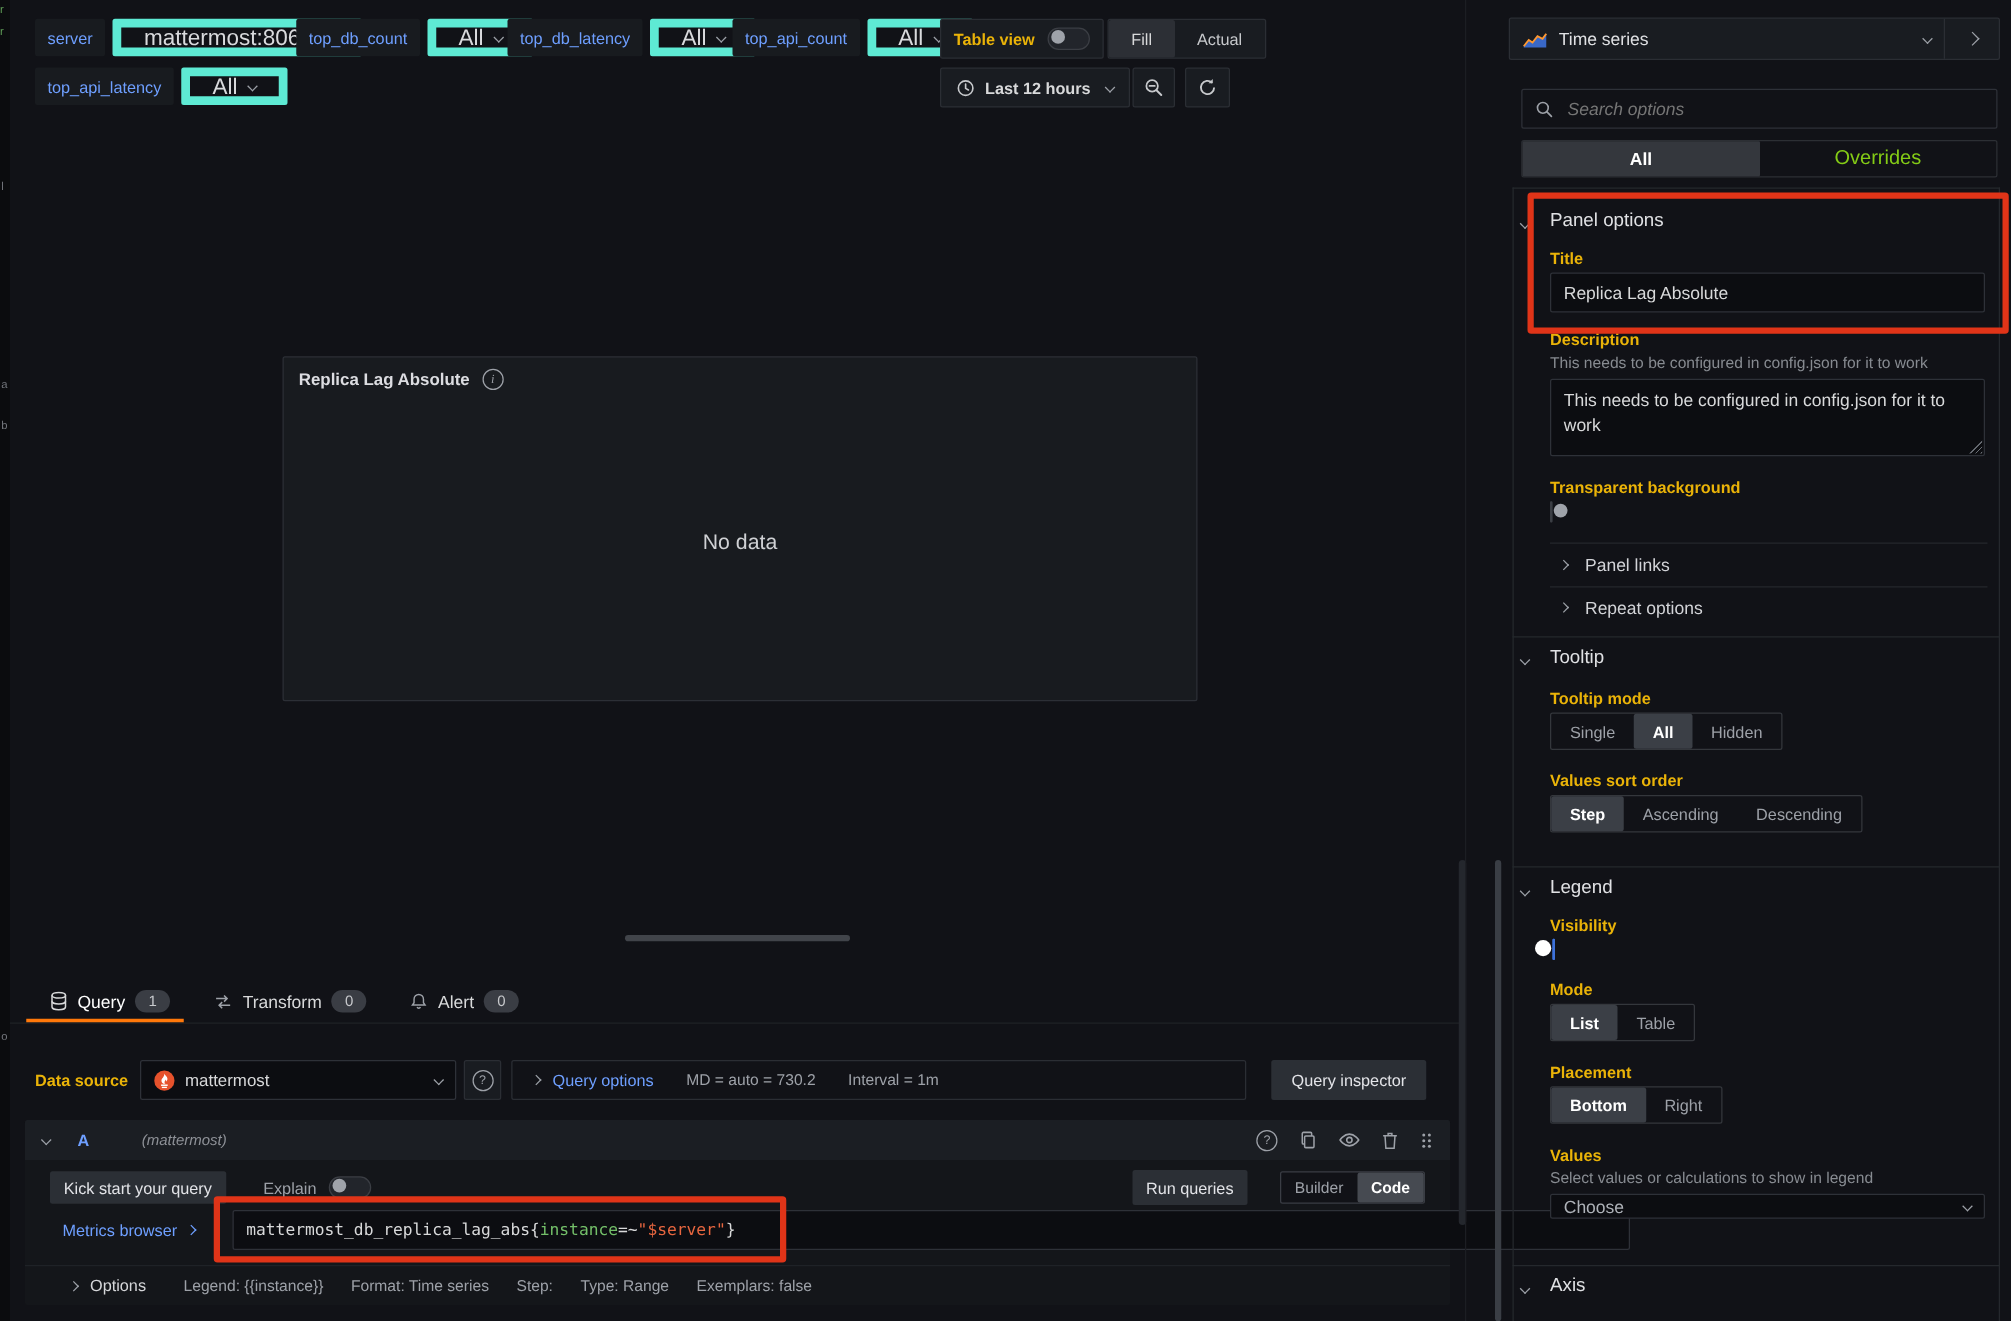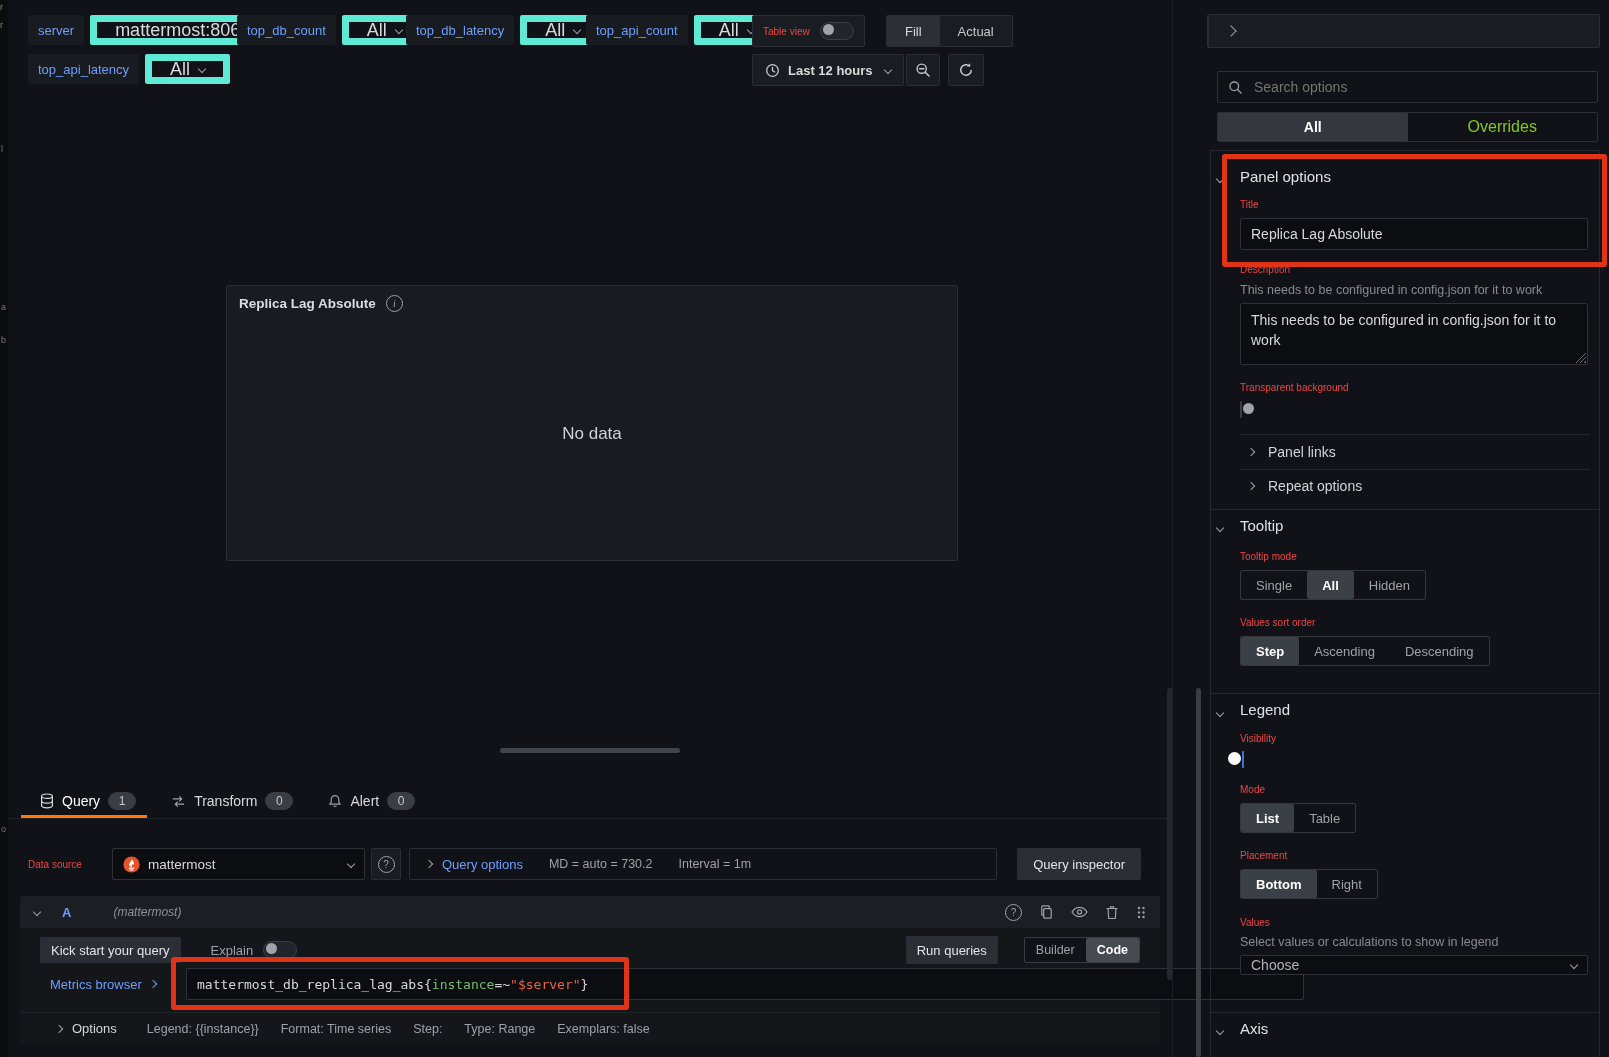--- a/index.html
+++ b/index.html
@@ -23,21 +23,21 @@
   .seg{display:inline-flex;align-items:stretch;height:30px;border:1px solid #34373c;border-radius:2px;background:#111217;box-sizing:border-box}
   .seg .opt{display:flex;align-items:center;padding:0 15px;font-size:13px;color:#9da1a8;border-radius:2px;cursor:pointer;white-space:nowrap}
   .seg .opt.sel{background:#3b3f46;color:#fff;font-weight:700}
   
   .btn{display:inline-flex;align-items:center;justify-content:center;height:28px;padding:0 11px;background:#2b2f35;color:#e3e4e8;font-size:13px;border-radius:2px;white-space:nowrap;cursor:pointer}
   .field{background:#0c0d11;border:1px solid #2e3138;border-radius:2px;color:#d8d9da;font-size:14px;
          display:flex;align-items:center;padding:0 10px;box-sizing:border-box}
   .chip-label{display:inline-flex;align-items:center;height:30px;padding:0 10px;background:#181b1f;color:#6e9fff;font-size:13px;border-radius:2px;cursor:pointer;white-space:nowrap}
   .chip-value{display:inline-flex;align-items:center;gap:9px;height:30px;padding:0 18px;background:#111217;border:7px solid #5eead4;color:#d9dadd;font-size:18px;font-weight:500;border-radius:2px;box-sizing:border-box;cursor:pointer;white-space:nowrap}
   .topbox{background:#191c21;border:1px solid #2b2e34;border-radius:2px;box-sizing:border-box;display:flex;align-items:center;cursor:pointer}
-  .lbl{font-size:10px;font-weight:400;color:#ef4444}
+  .lbl{font-size:13px;font-weight:700;color:#eab308}
   .help-txt{font-size:12.5px;color:#878b91}
   .sec-head{font-size:15px;font-weight:500;color:#e0e1e4}
   .collapsed-row{font-size:14px;font-weight:500;color:#d3d4d8}
   .dim{color:#9da1a8}
   .badge{display:inline-flex;align-items:center;justify-content:center;min-width:14px;height:18px;padding:0 7px;border-radius:10px;background:#3a3d44;color:#c7c9cc;font-size:12px}
   .divider{height:1px;background:#24272c}
   .sec-border{height:1px;background:#25282d}
   .circle-glyph{width:15px;height:15px;border:1.3px solid #9da1a8;border-radius:50%;display:inline-flex;align-items:center;justify-content:center;font-size:10px;color:#9da1a8;flex:none}
   .red-rect{border:5px solid #e03418;border-radius:3px;pointer-events:none;z-index:50;box-sizing:border-box}
   .mono{font-family:"DejaVu Sans Mono",monospace;font-size:13px}
@@ -271,32 +271,40 @@
 
 <div class="abs red-rect" style="left:171px;top:957px;width:458px;height:53px"></div>
 
 
 <div class="abs" style="left:1167px;top:688px;width:6px;height:292px;border-radius:3px;background:#24272d"></div>
 <div class="abs" style="left:1172px;top:0;width:1px;height:1057px;background:#1c1e23"></div>
 
 
 
 <div class="abs topbox" style="left:1207px;top:14px;width:393px;height:34px;padding:0">
+  <div class="flex" style="flex:1;padding:0 10px;gap:9px;height:100%;cursor:pointer">
+    <svg width="20" height="15" viewBox="0 0 20 15">
+      <path d="M1 13 5 8l3 2 4-5 4 2 3-4v11H1z" fill="#3d71d9" opacity="0.9"></path>
+      <path d="M1 13 5 8l3 2 4-5 4 2 3-4" fill="none" stroke="#ff9830" stroke-width="1.5"></path>
+    </svg>
+    <span style="font-size:14px;font-weight:500;color:#e0e1e4">Time series</span>
+    <i class="cv down sm" style="margin-left:auto"></i>
+  </div>
   <div class="flex" style="width:43px;height:100%;border-left:1px solid #2b2e34;justify-content:center;cursor:pointer">
     <i class="cv right"></i>
   </div>
 </div>
 
 
 <div class="abs field" style="left:1217px;top:71px;width:381px;height:32px;gap:9px;background:#111217">
   <svg width="15" height="15" viewBox="0 0 16 16">
     <circle cx="6.7" cy="6.7" r="4.6" fill="none" stroke="#9da1a8" stroke-width="1.4"></circle>
     <line x1="10.2" y1="10.2" x2="14" y2="14" stroke="#9da1a8" stroke-width="1.5" stroke-linecap="round"></line>
   </svg>
-  <input style="flex: 1 1 0%; background: transparent; border: none; color: rgb(216, 217, 218); font-size: 14px;" placeholder="Search options">
+  <input style="flex: 1 1 0%; background: transparent; border: none; color: rgb(216, 217, 218); font-size: 14px; font-style: italic;" placeholder="Search options">
 </div>
 
 
 <div class="abs flex" style="left:1217px;top:112px;width:381px;height:30px;border:1px solid #2c2f34;border-radius:2px;box-sizing:border-box;background:#111217">
   <div class="flex" style="flex:1;height:100%;justify-content:center;background:#34373d;color:#fff;font-weight:700;border-radius:1px;cursor:pointer;font-size:14px">All</div>
   <div class="flex" style="flex:1;height:100%;justify-content:center;color:#84cc16;cursor:pointer;font-size:16px">Overrides</div>
 </div>
 
 
 <div class="abs" style="left:1210px;top:150px;width:390px;height:907px;border:1px solid #25282d;border-bottom:none;box-sizing:border-box"></div>

